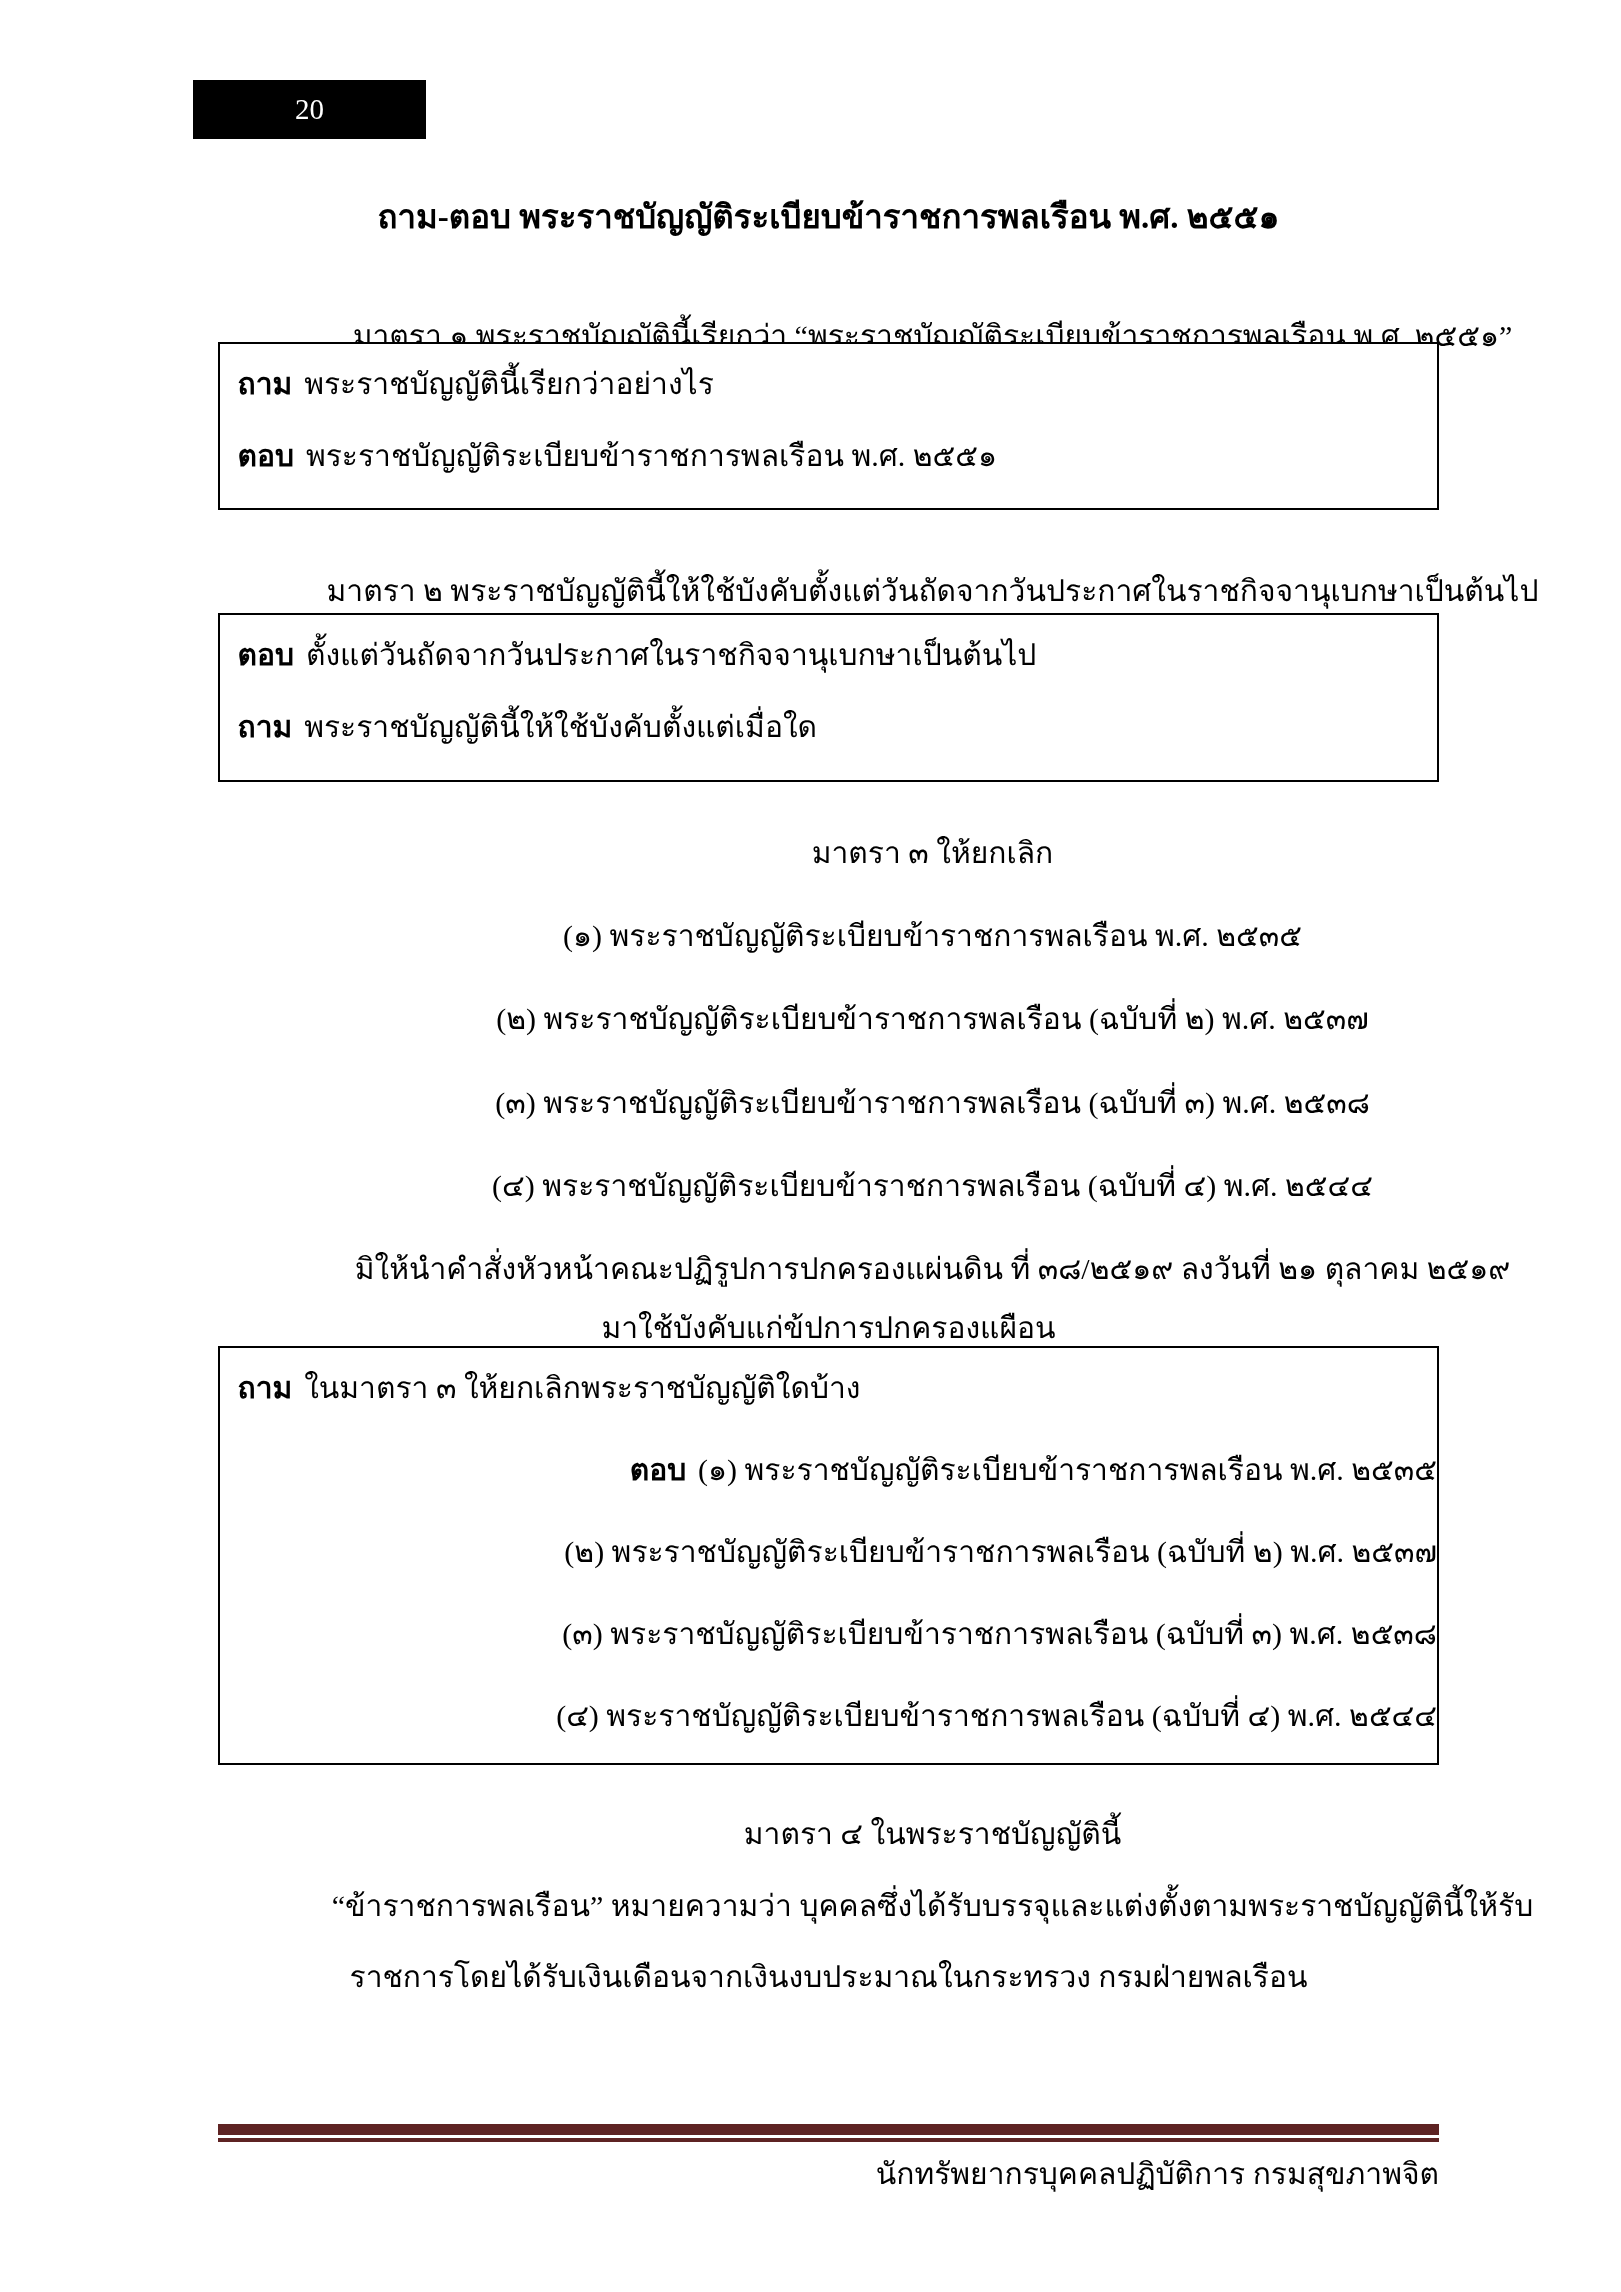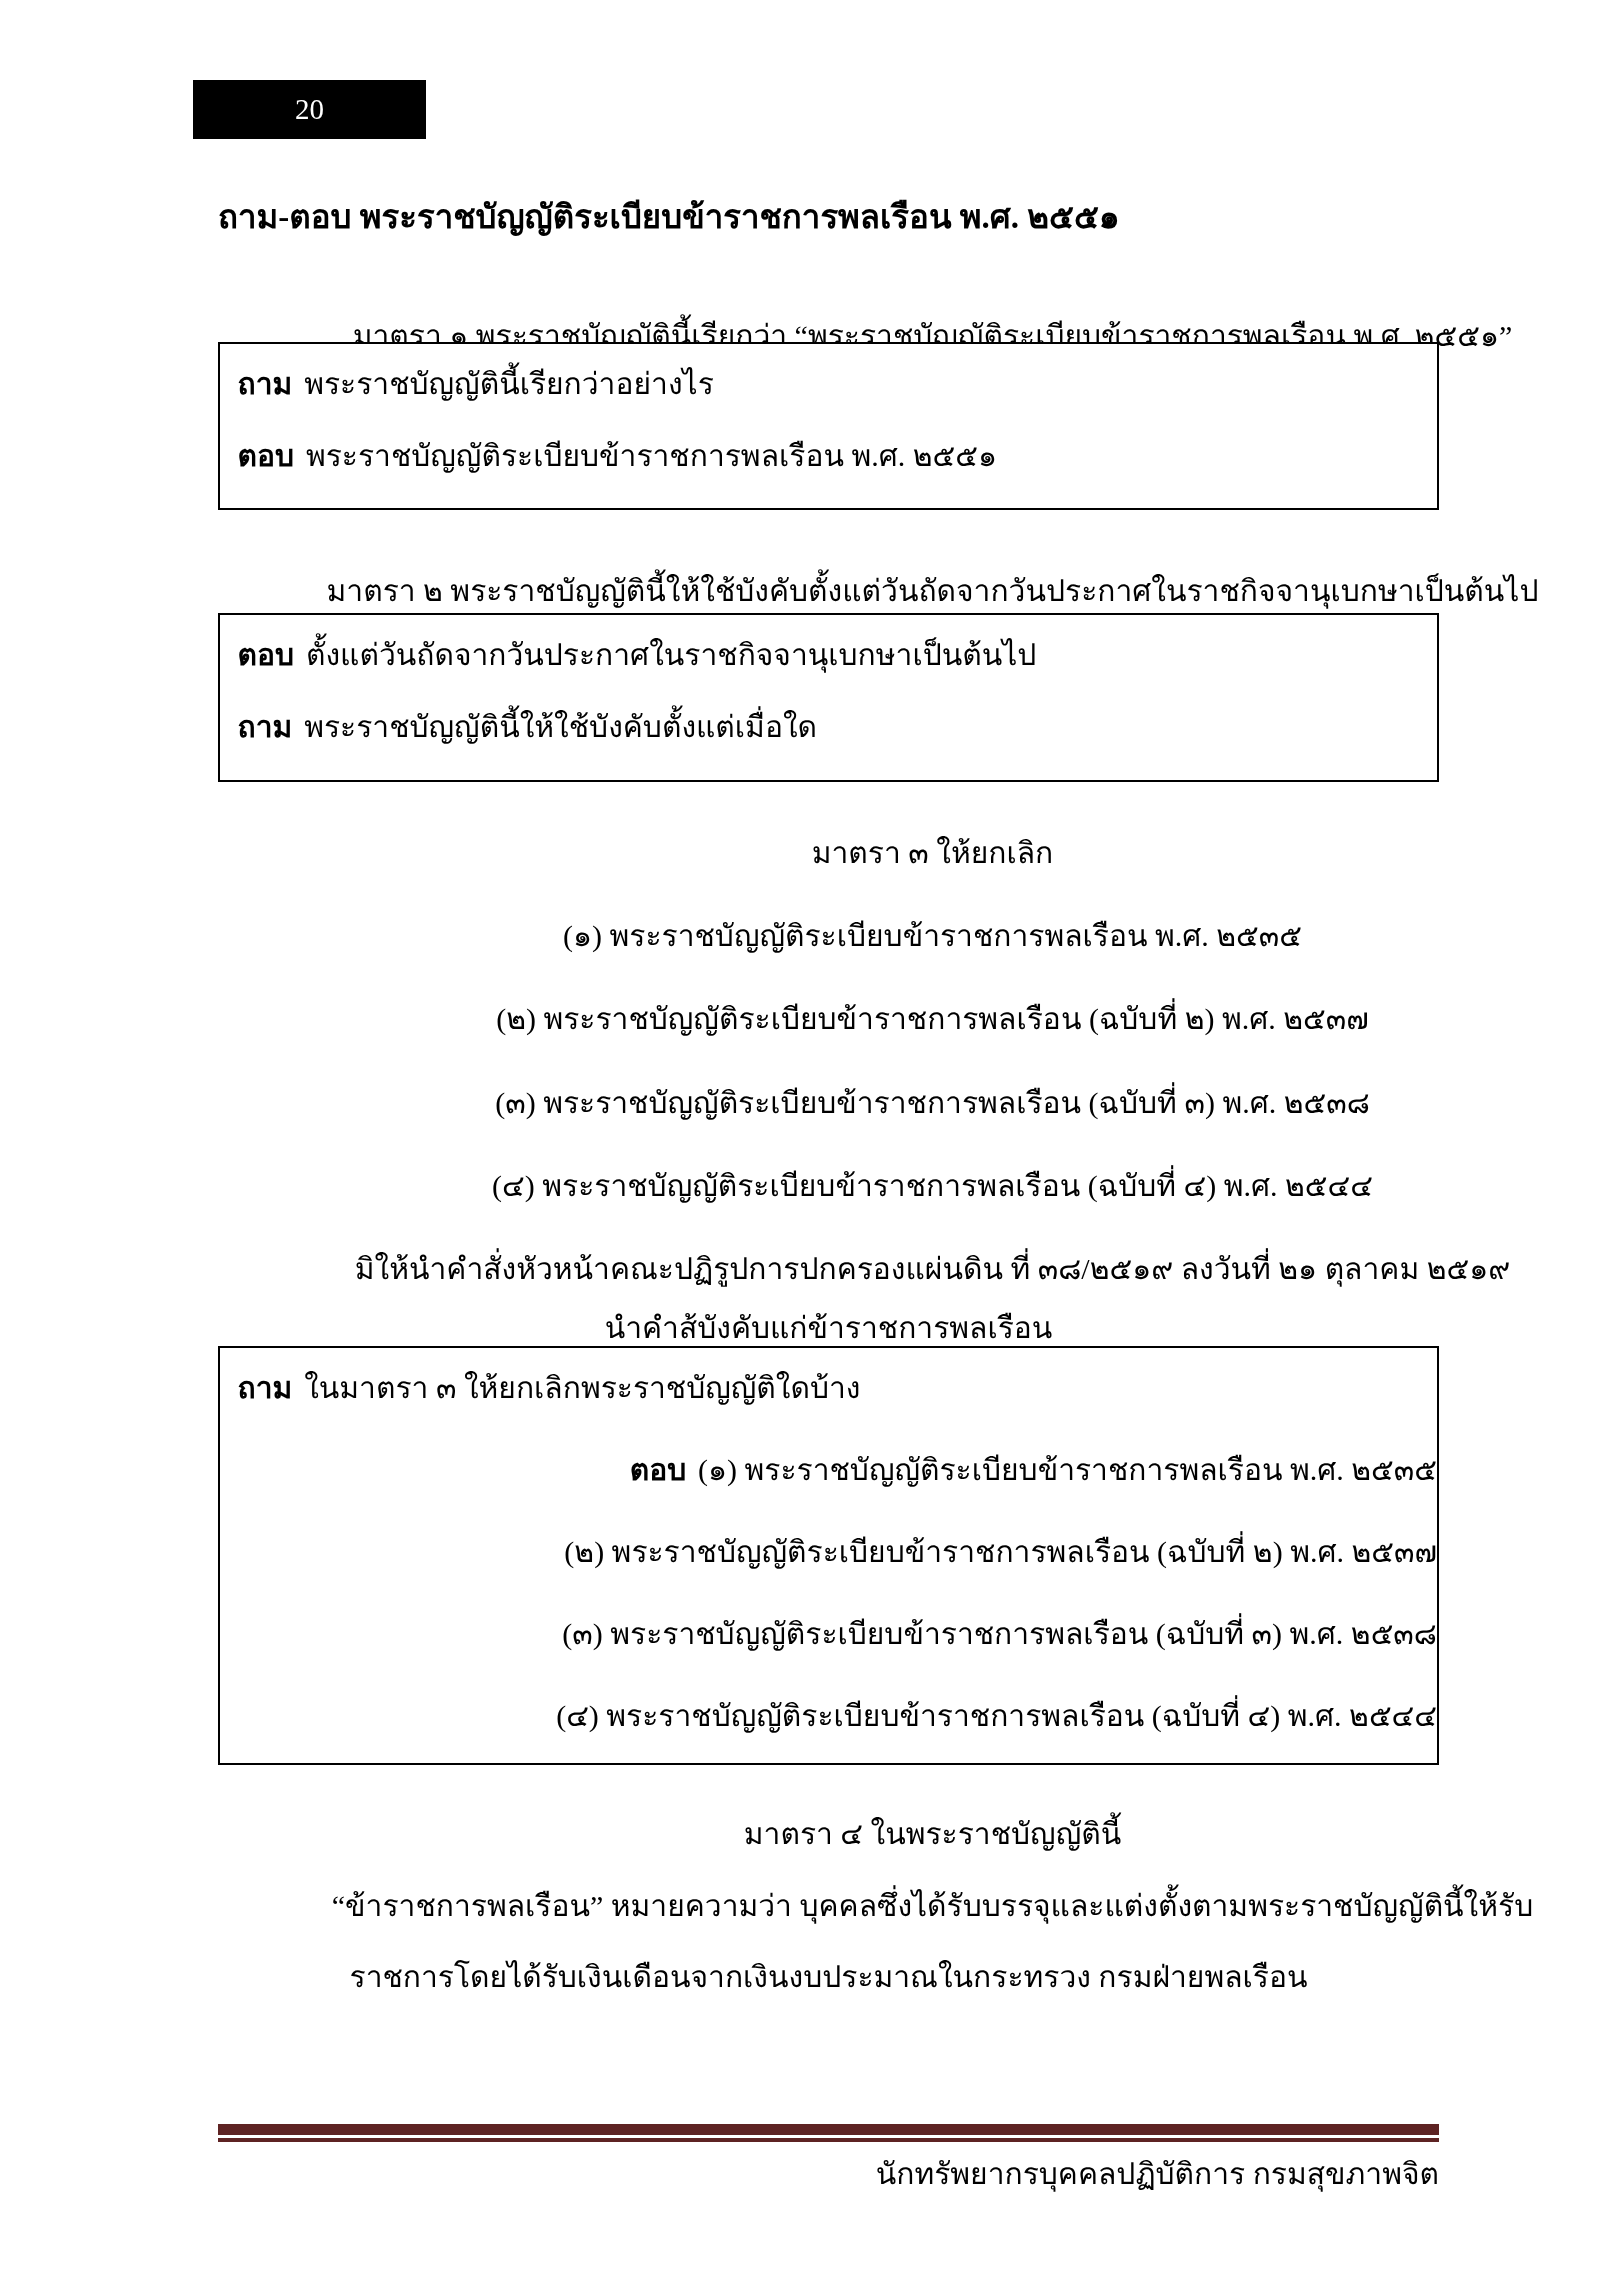--- a/index.html
+++ b/index.html
@@ -17,21 +17,21 @@
     position:absolute; left:193px; top:80px;
     width:233px; height:59px;
     background:#000;
     display:flex; align-items:center; justify-content:center;
   }
   .page-number-box .num {
     color:#fff; font-size:29px; line-height:59px;
   }
   .doc-title {
     position:absolute; left:218px; top:194px; width:1221px;
-    font-weight:bold; font-size:33px; line-height:47px;
+    text-align:center; font-weight:bold; font-size:33px; line-height:47px;
   }
   .para {
     position:absolute; left:218px; width:1221px;
     font-size:30px; line-height:47px;
     white-space:nowrap;
     text-align:center;
   }
   .indent { padding-left:104px; }
   .qa-box {
     position:absolute; left:218px; width:1221px;
@@ -81,21 +81,21 @@
     <p><span class="qa-label">ตอบ</span><span>ตั้งแต่วันถัดจากวันประกาศในราชกิจจานุเบกษาเป็นต้นไป</span></p>
     <p><span class="qa-label">ถาม</span><span>พระราชบัญญัตินี้ให้ใช้บังคับตั้งแต่เมื่อใด</span></p>
   </div>
 
   <p class="para indent" style="top:799px">มาตรา ๓ ให้ยกเลิก</p>
   <p class="para indent" style="top:882px">(๑) พระราชบัญญัติระเบียบข้าราชการพลเรือน พ.ศ. ๒๕๓๕</p>
   <p class="para indent" style="top:965px">(๒) พระราชบัญญัติระเบียบข้าราชการพลเรือน (ฉบับที่ ๒) พ.ศ. ๒๕๓๗</p>
   <p class="para indent" style="top:1049px">(๓) พระราชบัญญัติระเบียบข้าราชการพลเรือน (ฉบับที่ ๓) พ.ศ. ๒๕๓๘</p>
   <p class="para indent" style="top:1132px">(๔) พระราชบัญญัติระเบียบข้าราชการพลเรือน (ฉบับที่ ๔) พ.ศ. ๒๕๔๔</p>
   <p class="para indent" style="top:1215px">มิให้นำคำสั่งหัวหน้าคณะปฏิรูปการปกครองแผ่นดิน ที่ ๓๘/๒๕๑๙ ลงวันที่ ๒๑ ตุลาคม ๒๕๑๙</p>
-  <p class="para" style="top:1274px">นำคำส้บังคับแก่ข้าราชการพลเรือน</p>
+  <p class="para" style="top:1274px">มาใช้บังคับแก่ข้ปการปกครองแผือน</p>
 
   <div class="qa-box tall" style="top:1346px; height:419px">
     <p><span class="qa-label">ถาม</span><span>ในมาตรา ๓ ให้ยกเลิกพระราชบัญญัติใดบ้าง</span></p>
     <p><span class="qa-label">ตอบ</span><span>(๑) พระราชบัญญัติระเบียบข้าราชการพลเรือน พ.ศ. ๒๕๓๕</span></p>
     <p>(๒) พระราชบัญญัติระเบียบข้าราชการพลเรือน (ฉบับที่ ๒) พ.ศ. ๒๕๓๗</p>
     <p>(๓) พระราชบัญญัติระเบียบข้าราชการพลเรือน (ฉบับที่ ๓) พ.ศ. ๒๕๓๘</p>
     <p>(๔) พระราชบัญญัติระเบียบข้าราชการพลเรือน (ฉบับที่ ๔) พ.ศ. ๒๕๔๔</p>
   </div>
 
   <p class="para indent" style="top:1780px">มาตรา ๔ ในพระราชบัญญัตินี้</p>

